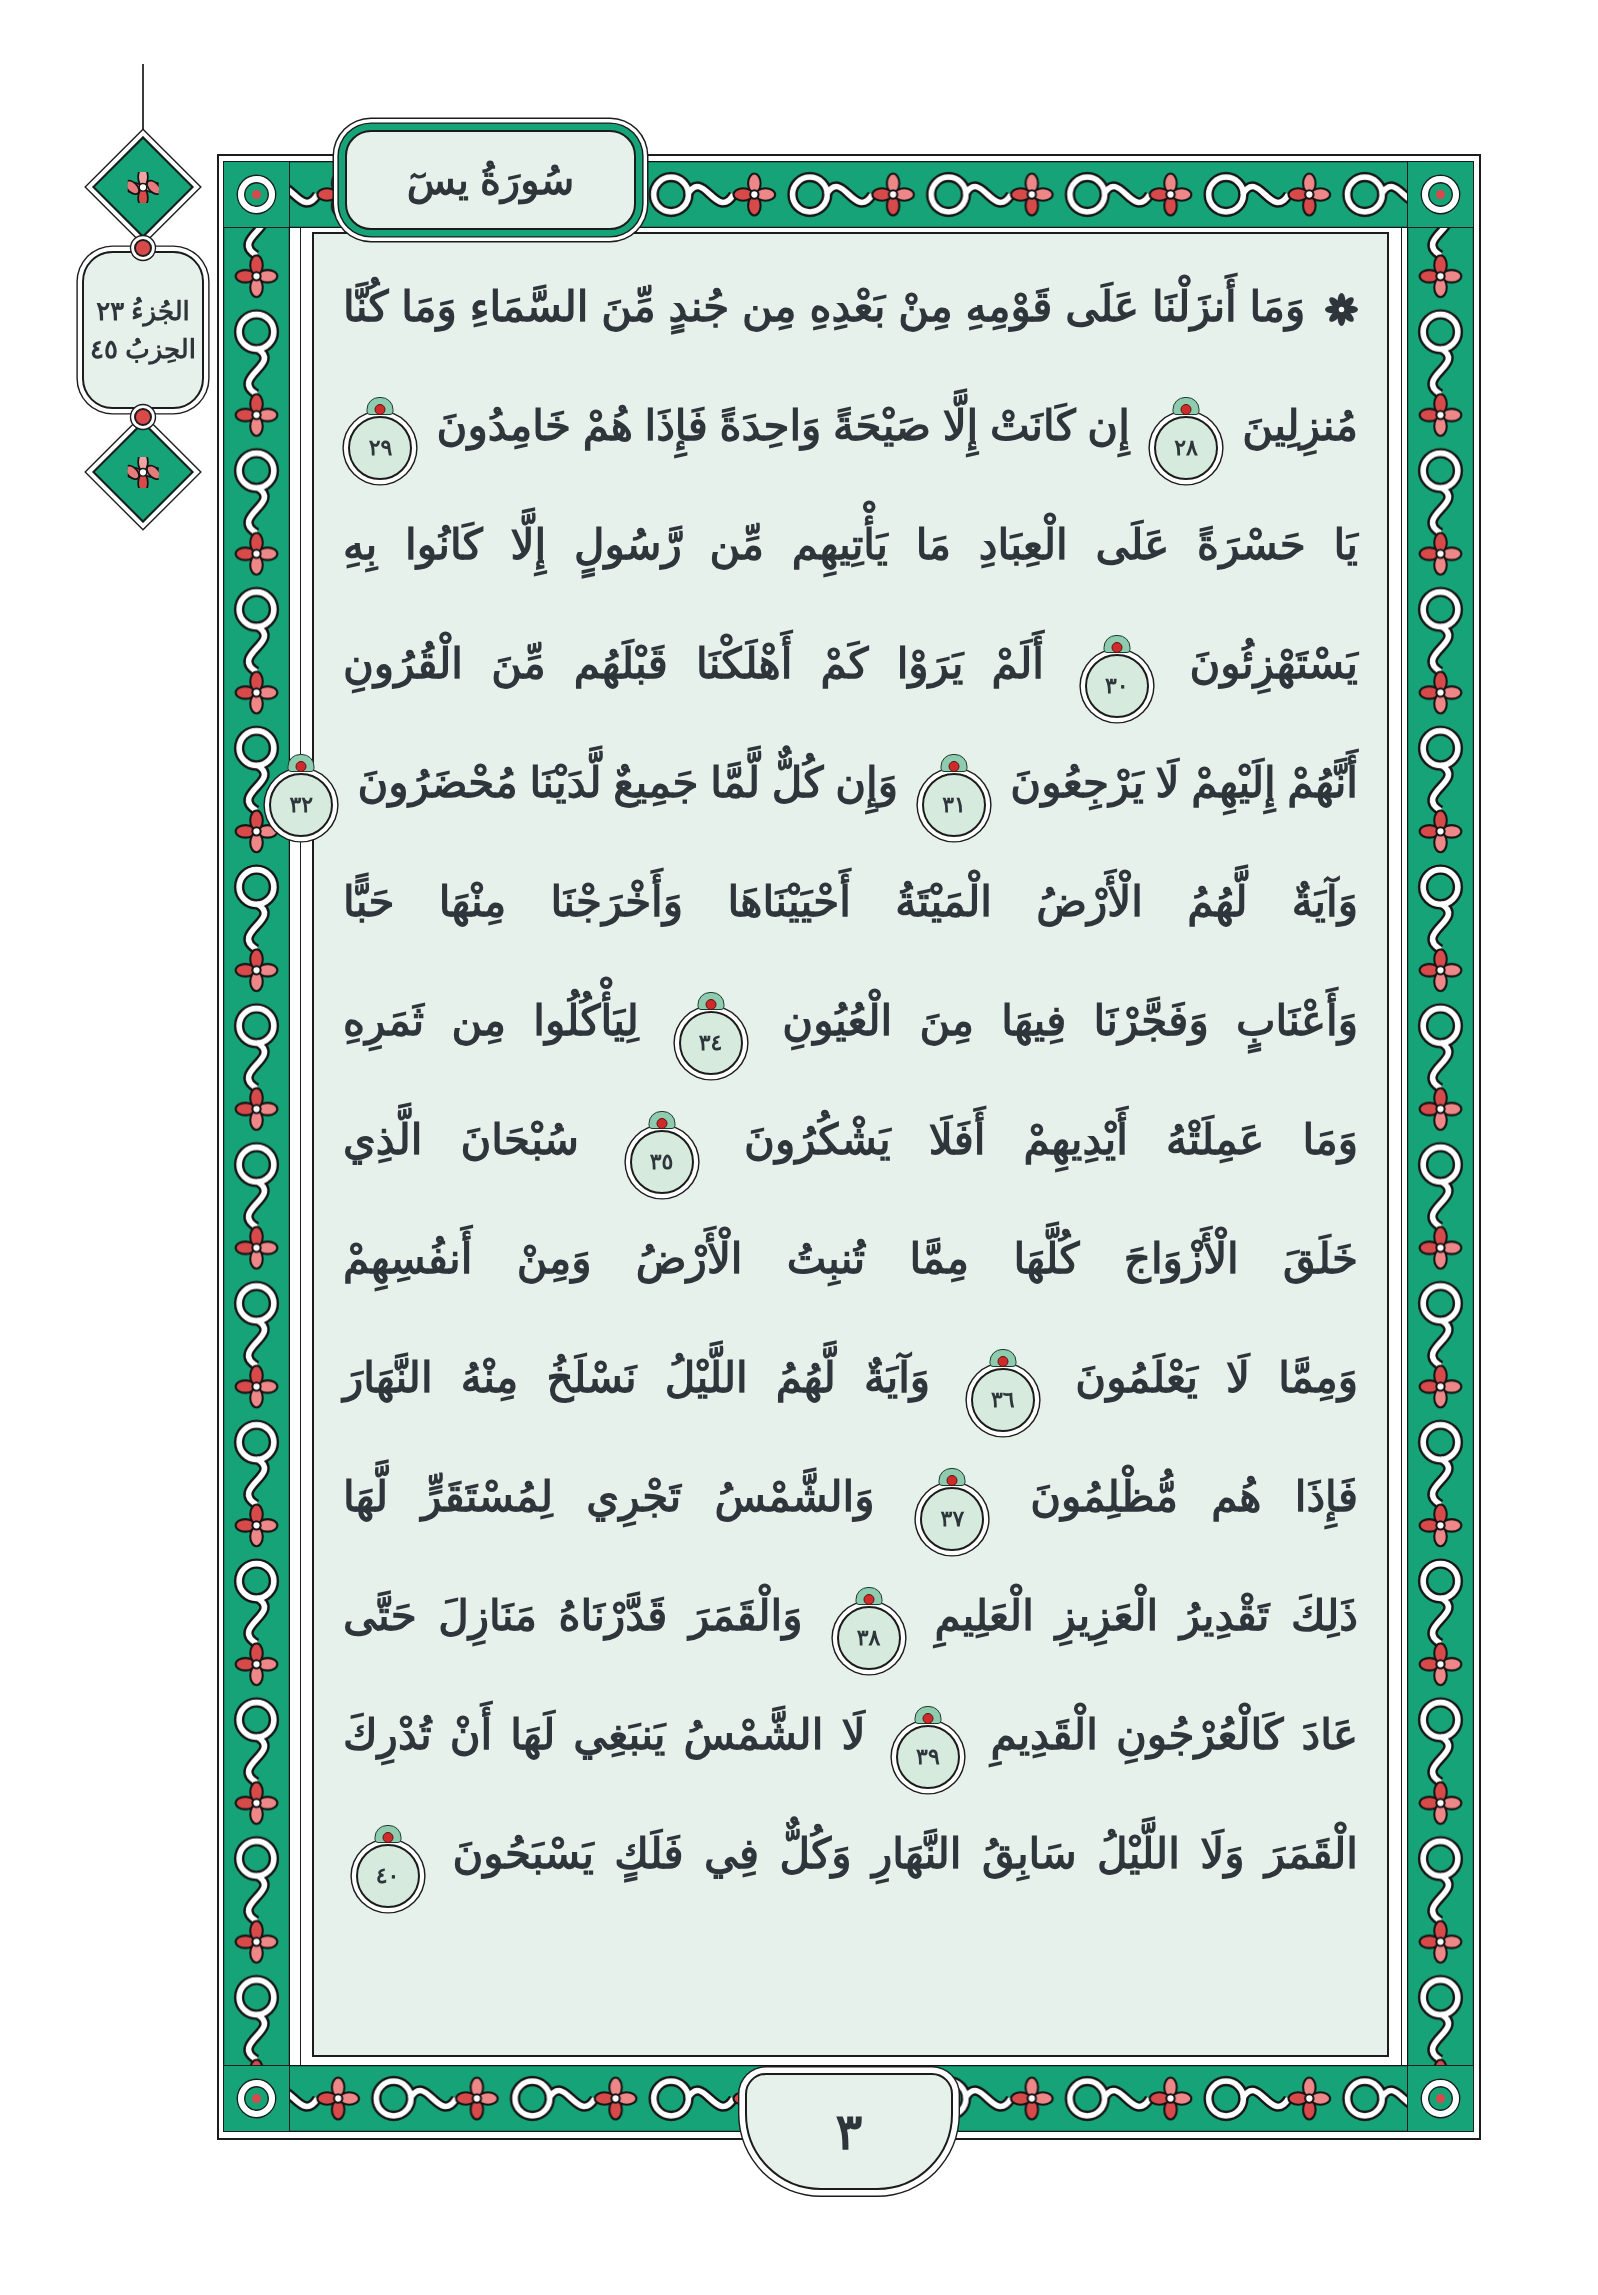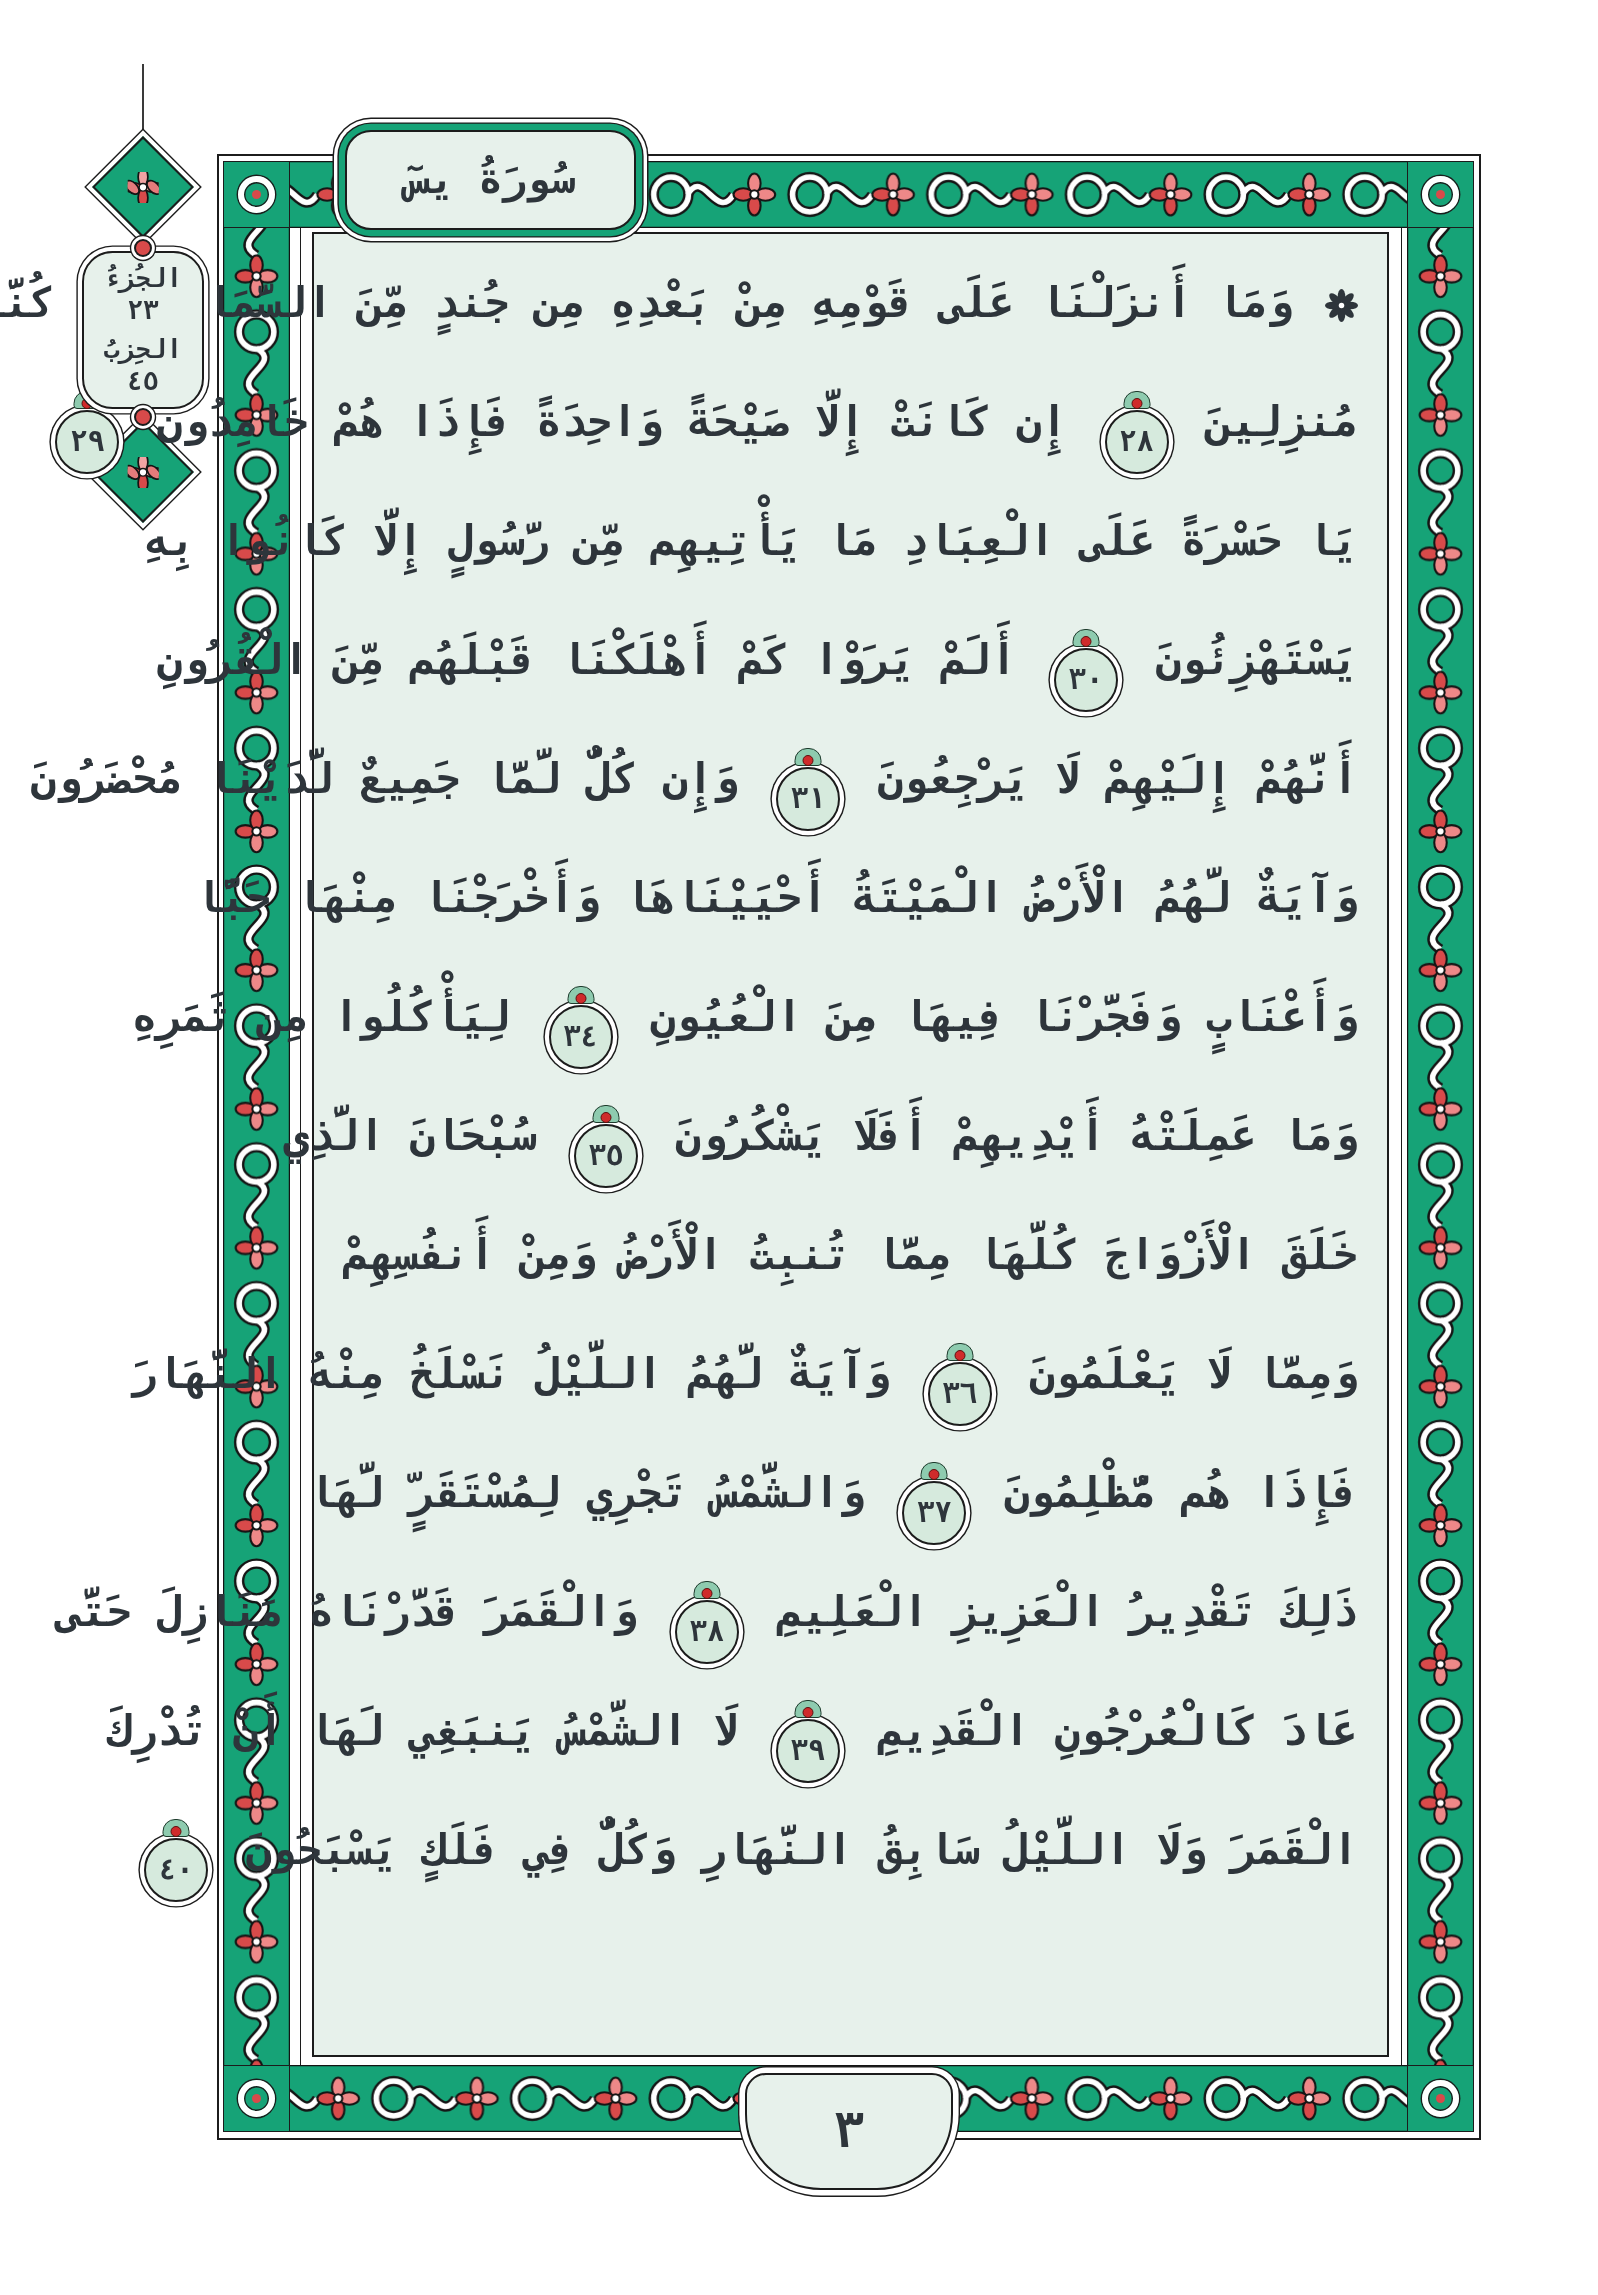--- a/index.html
+++ b/index.html
@@ -10,21 +10,21 @@
     --red:#D84A4A;
     --medfill:#D6EADD;
   }
   *{margin:0;padding:0;box-sizing:border-box;}
   body{background:#888;}
   #page{
     position:relative;
     width:1599px;height:2295px;
     background:#ffffff;
     overflow:hidden;
-    font-family:Liberation Mono, monospace;
+    font-family:Liberation Sans, sans-serif;
     color:var(--ink);
   }
   
   .outer-line{
     position:absolute;left:217px;top:154px;width:1264px;height:1986px;
     border:2.1px solid #1c1c1c;
   }
   .inner-line{
     position:absolute;left:300px;top:221px;width:1102px;height:1849px;
     border:1.4px solid #1c1c1c;
@@ -63,21 +63,21 @@
     color:var(--ink);
     white-space:nowrap;
   }
   
   .medallion{
     position:relative;display:inline-flex;align-items:center;justify-content:center;
     width:64px;height:64px;border-radius:50%;
     background:var(--medfill);
     border:2.1px solid #1c1c1c;
     box-shadow:0 0 0 4.2px #ffffff, 0 0 0 5.6px #1c1c1c;
-    font-size:29px;font-weight:700;color:var(--ink);
+    font-size:22px;font-weight:700;color:var(--ink);
     vertical-align:-15.3px;
     margin:0 12.5px;
     line-height:normal;
   }
   .medallion::before{
     content:'';position:absolute;top:-21px;left:50%;transform:translateX(-50%);
     width:25px;height:16.7px;background:#8ECBAF;
     border-radius:12.5px 12.5px 3.5px 3.5px;border:1.4px solid #1e3a2c;
   }
   .medallion::after{

